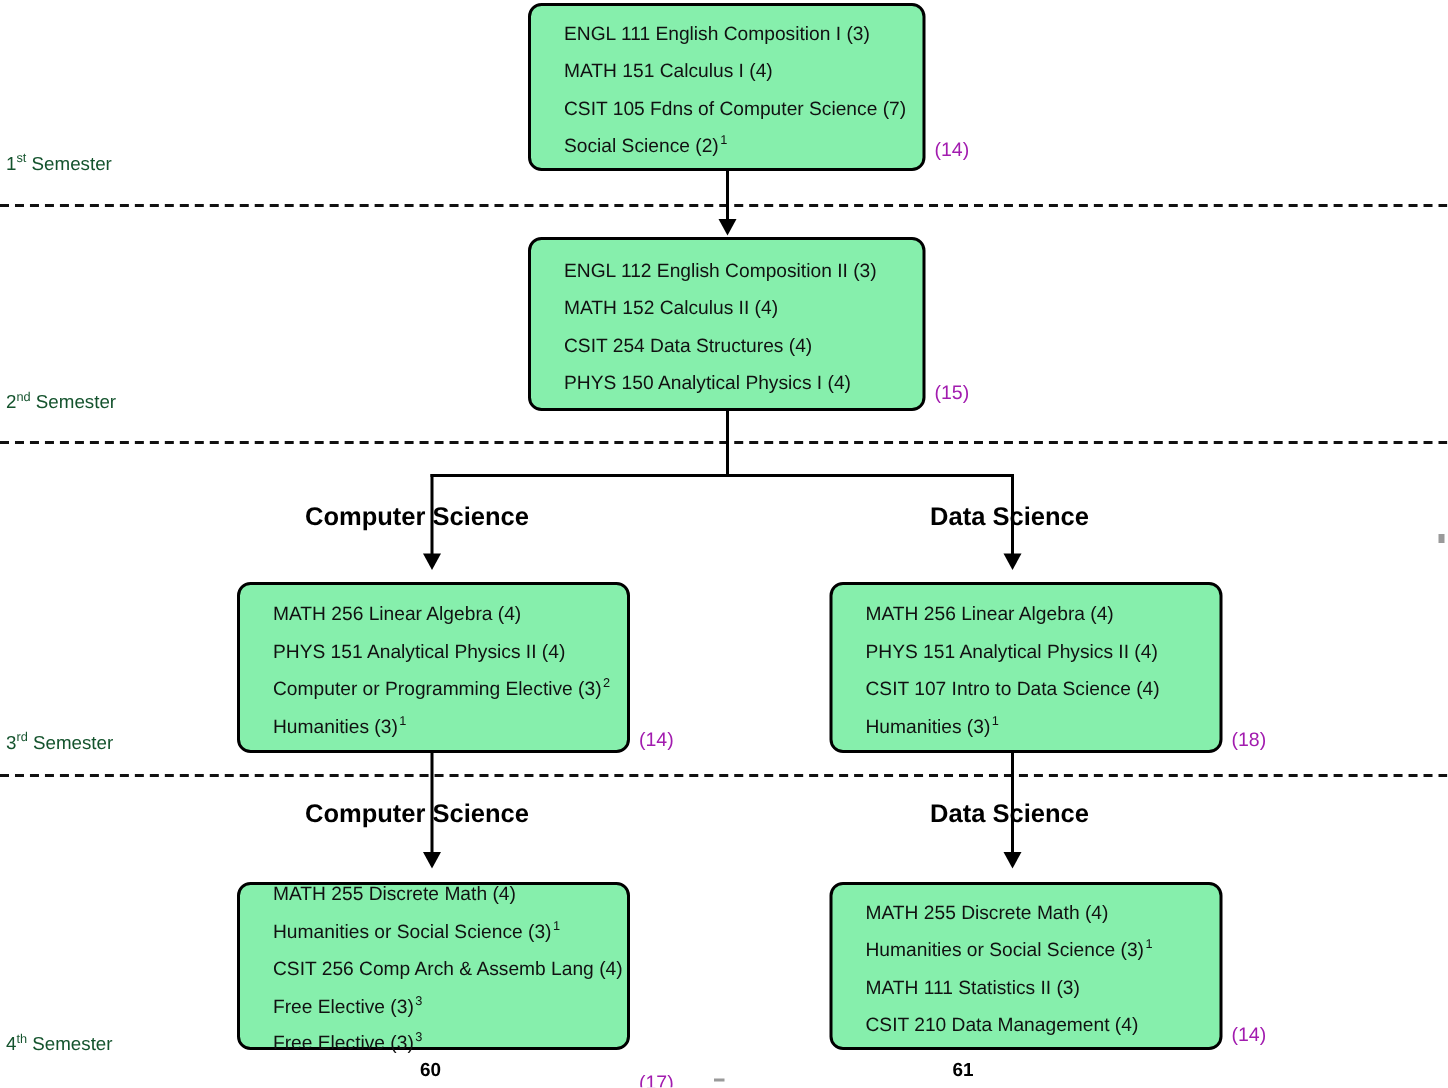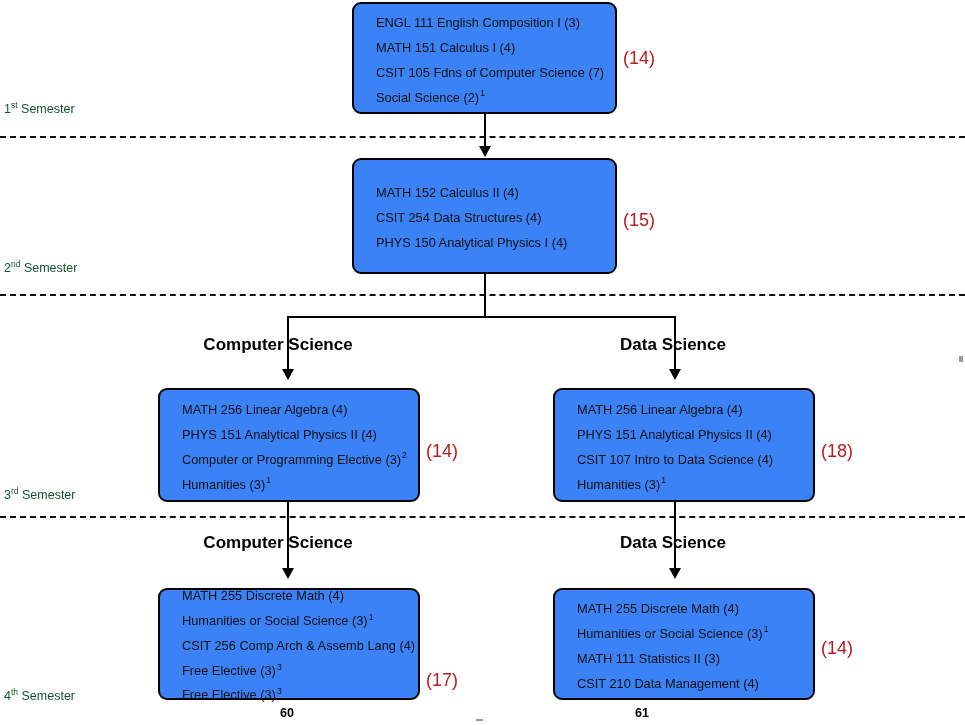--- a/index.html
+++ b/index.html
@@ -10,28 +10,28 @@
   
   .divider{position:absolute;left:0;width:965px;height:0;
            border-top:2.5px dashed #111;}
 
   
   .sem-label{position:absolute;font-size:12.5px;color:#14532d;white-space:nowrap;}
   .sem-label sup{font-size:8.5px;vertical-align:super;}
 
   
   .box{position:absolute;border:2.2px solid #000;border-radius:9px;
-       background:#3b82f6;box-sizing:border-box;}
+       background:#86efac;box-sizing:border-box;}
   .box .lines{position:absolute;left:0;right:0;top:50%;
               transform:translateY(-50%);padding:0 14px 0 22px;}
   .course{font-size:12.8px;line-height:20.6px;color:#111;white-space:nowrap;}
   .course sup{font-size:8.5px;vertical-align:super;padding-left:1px;}
 
   
-  .credits{position:absolute;font-size:18px;color:#b91c1c;white-space:nowrap;}
+  .credits{position:absolute;font-size:13px;color:#a21caf;white-space:nowrap;margin-top:44px;}
 
   
   .track{position:absolute;font-size:17px;font-weight:bold;color:#000;
          white-space:nowrap;transform:translateX(-50%);text-align:center;}
 
   
   .total{position:absolute;font-size:12.6px;font-weight:bold;color:#000;
          transform:translateX(-50%);text-align:center;}
 
   
@@ -74,20 +74,21 @@
       <div class="course"><span>Social Science (2)</span><sup>1</sup></div>
     </div>
   </div>
   <div class="credits" style="left:623px;top:48px;">(14)</div>
 
   <div class="vline" style="left:484px;top:114px;height:33px;"></div>
   <div class="arrowhead" style="left:485px;top:146px;"></div>
 
   <div class="box" style="left:352px;top:158px;width:265px;height:116px;">
     <div class="lines">
+      <div class="course"><span>ENGL 112 English Composition II (3)</span><sup></sup></div>
       <div class="course"><span>MATH  152 Calculus II (4)</span><sup></sup></div>
       <div class="course"><span>CSIT 254 Data Structures (4)</span><sup></sup></div>
       <div class="course"><span>PHYS 150 Analytical Physics I (4)</span><sup></sup></div>
     </div>
   </div>
   <div class="credits" style="left:623px;top:210px;">(15)</div>
 
   <div class="vline" style="left:484px;top:274px;height:43px;"></div>
   <div class="hline" style="left:287px;top:316px;width:388px;"></div>
   <div class="vline" style="left:287px;top:316px;height:54px;"></div>

